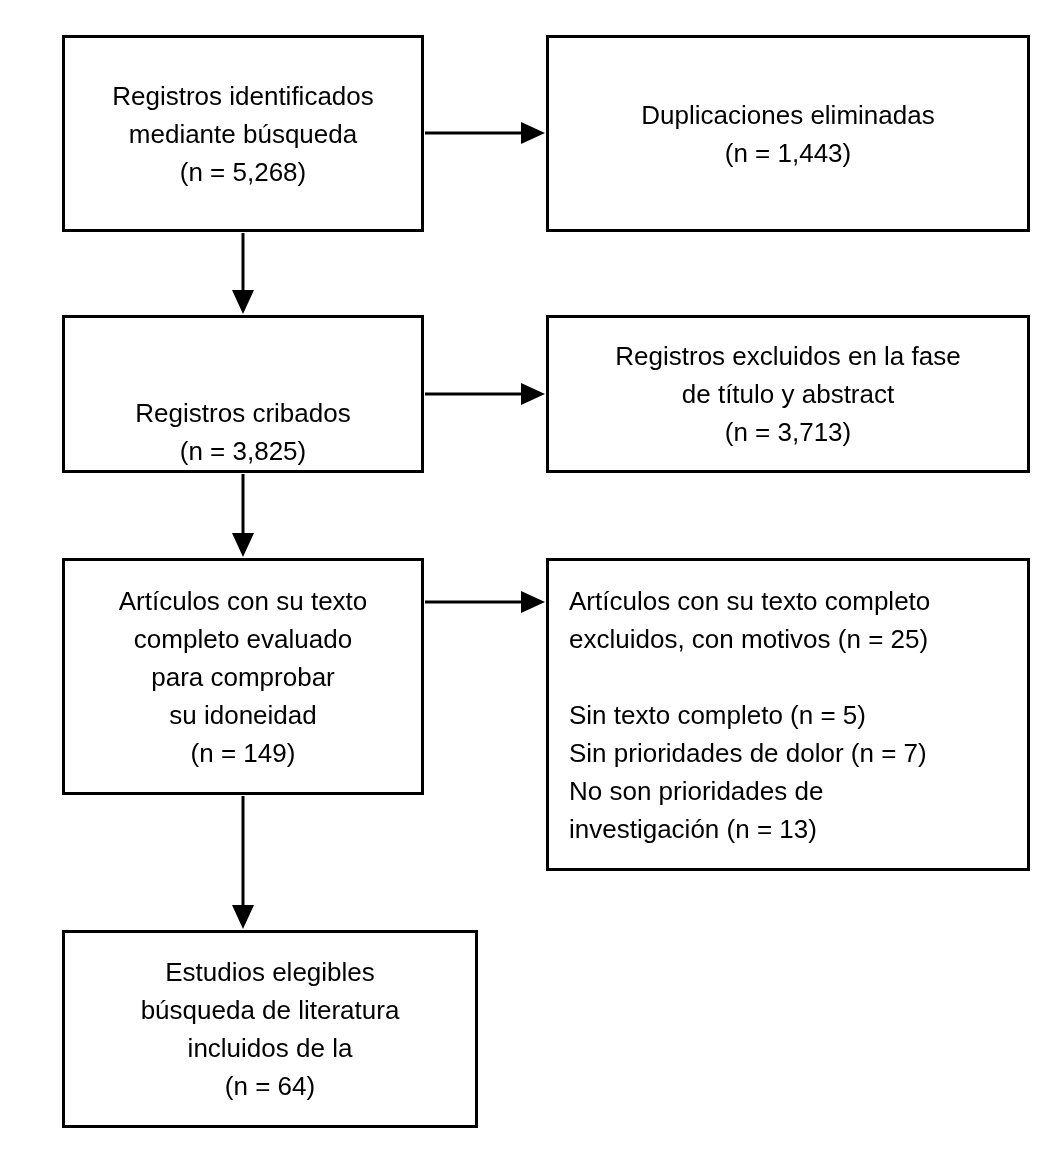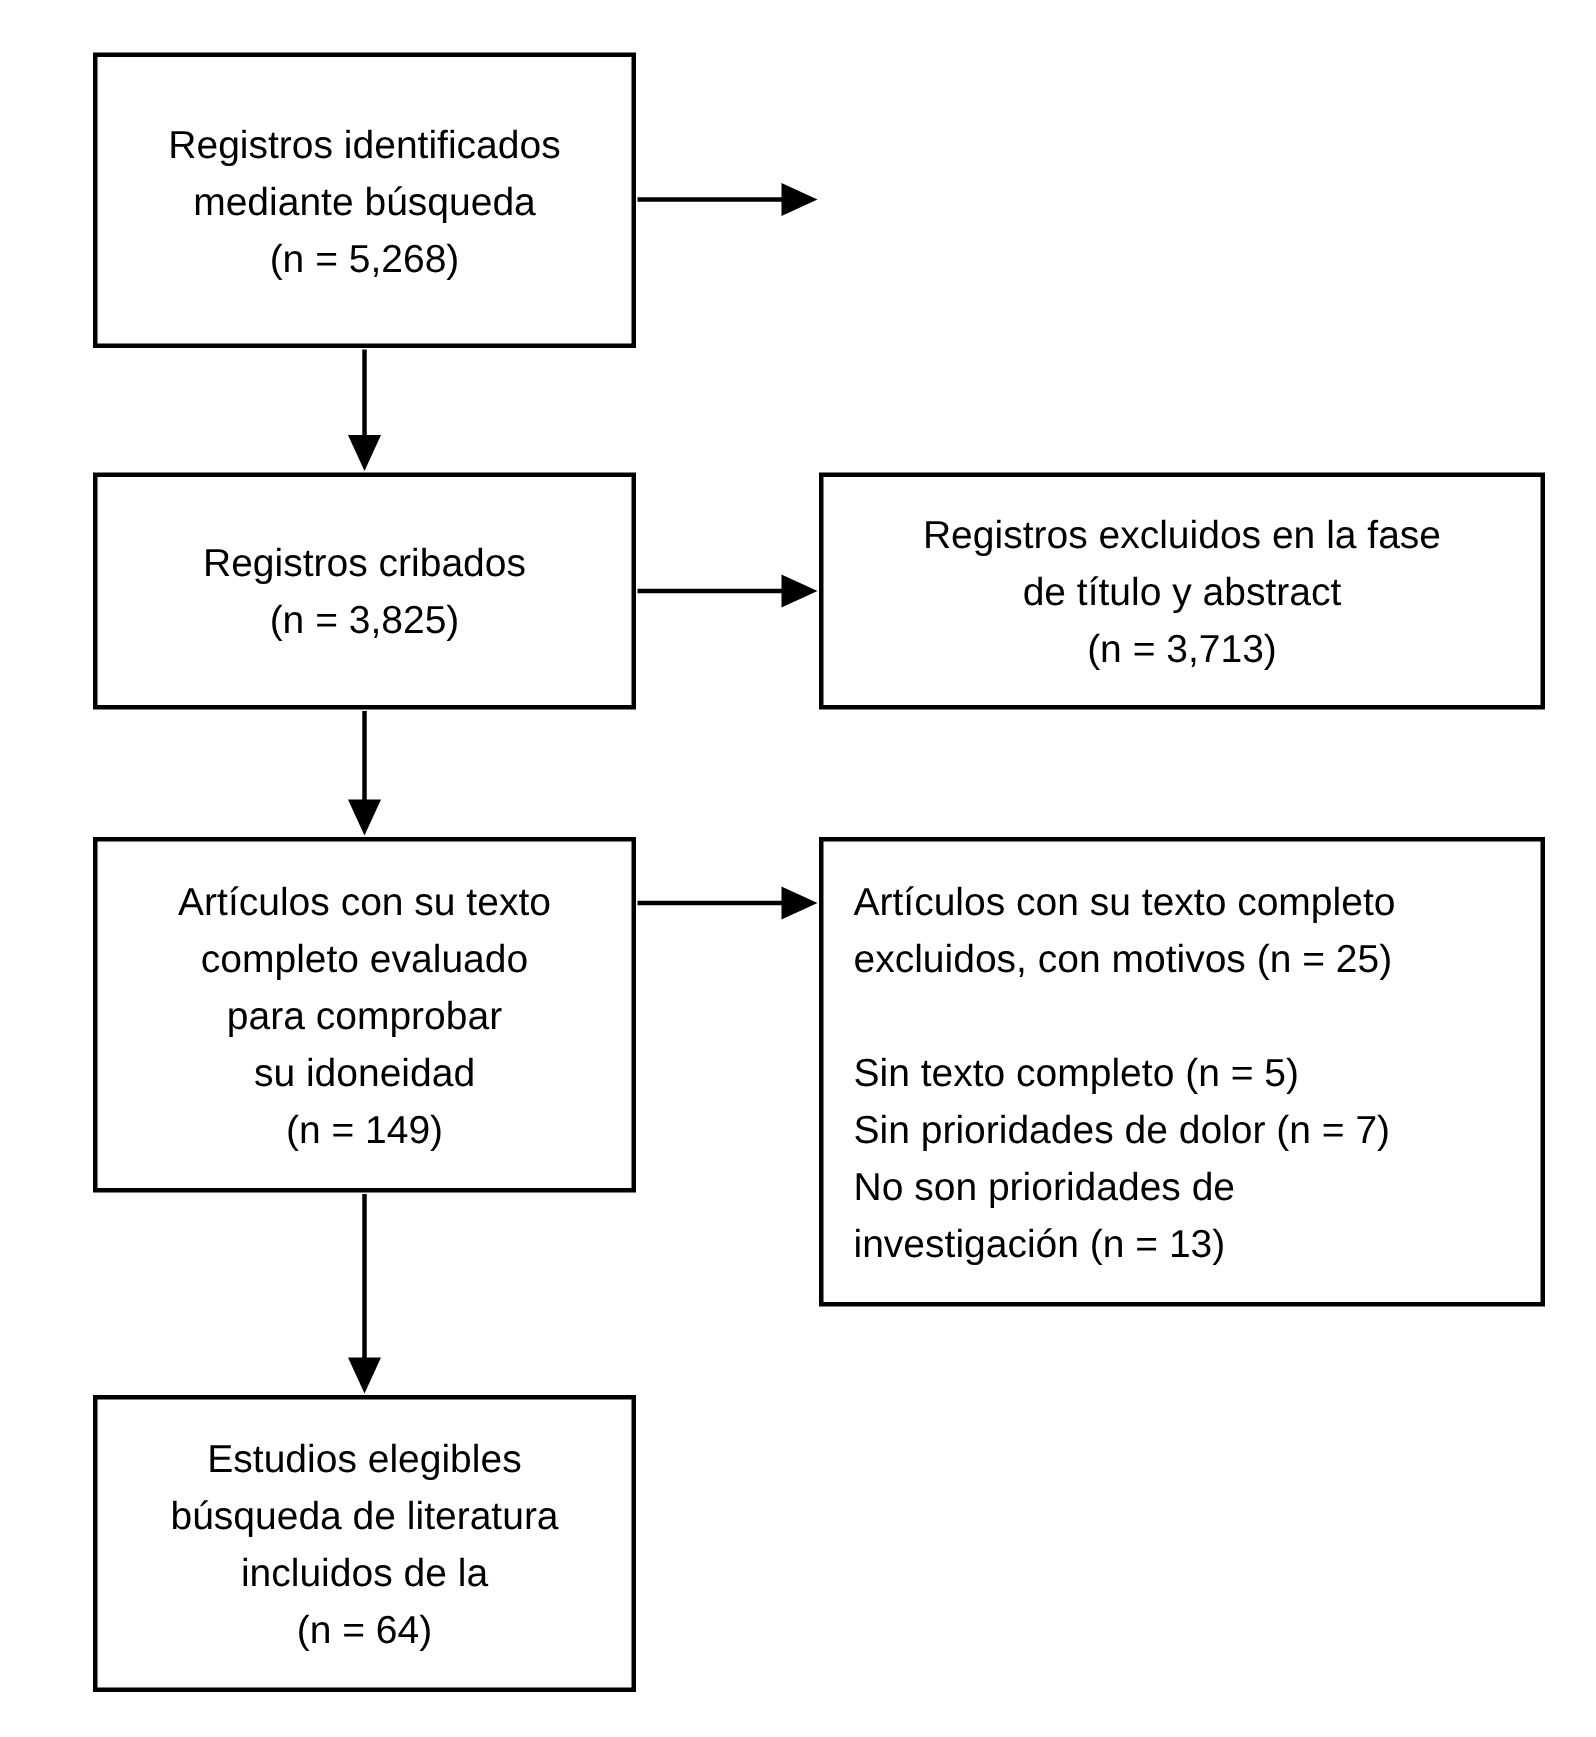--- a/index.html
+++ b/index.html
@@ -47,25 +47,25 @@
     position: absolute;
     left: 0;
     top: 0;
     width: 1064px;
     height: 1158px;
     pointer-events: none;
   }
   
   #box-identified           { left: 38px;  top: 35px;  width: 362px; height: 197px; }
   #box-duplicates-removed   { left: 522px; top: 35px;  width: 484px; height: 197px; }
-  #box-screened             { left: 38px;  top: 315px; width: 362px; height: 158px; }
+  #box-screened             { left: 38px;  top: 315px; width: 362px; height: 158px; justify-content: flex-end; }
   #box-excluded-title       { left: 522px; top: 315px; width: 484px; height: 158px; }
   #box-fulltext-assessed    { left: 38px;  top: 558px; width: 362px; height: 237px; }
   #box-fulltext-excluded    { left: 522px; top: 558px; width: 484px; height: 313px; }
-  #box-included             { left: 38px;  top: 930px; width: 362px; height: 198px; }
+  #box-included             { left: 38px;  top: 930px; width: 416px; height: 198px; }
 </style>
 </head>
 <body>
 
 <div id="canvas">
 
   <svg id="connector-layer" viewBox="0 0 1064 1158" xmlns="http://www.w3.org/2000/svg">
 
     <g>
       <line x1="219" y1="233" x2="219" y2="292" stroke="#000000" stroke-width="3"></line>
@@ -97,20 +97,24 @@
       <polygon points="497,591 497,613 521,602" fill="#000000"></polygon>
     </g>
   </svg>
 
   <div class="box" id="box-identified">
     <span>Registros identificados</span>
     <span>mediante búsqueda</span>
     <span>(n = 5,268)</span>
   </div>
 
+  <div class="box" id="box-duplicates-removed">
+    <span>Duplicaciones eliminadas</span>
+    <span>(n = 1,443)</span>
+  </div>
 
   <div class="box" id="box-screened">
     <span>Registros cribados</span>
     <span>(n = 3,825)</span>
   </div>
 
   <div class="box" id="box-excluded-title">
     <span>Registros excluidos en la fase</span>
     <span>de título y abstract</span>
     <span>(n = 3,713)</span>

